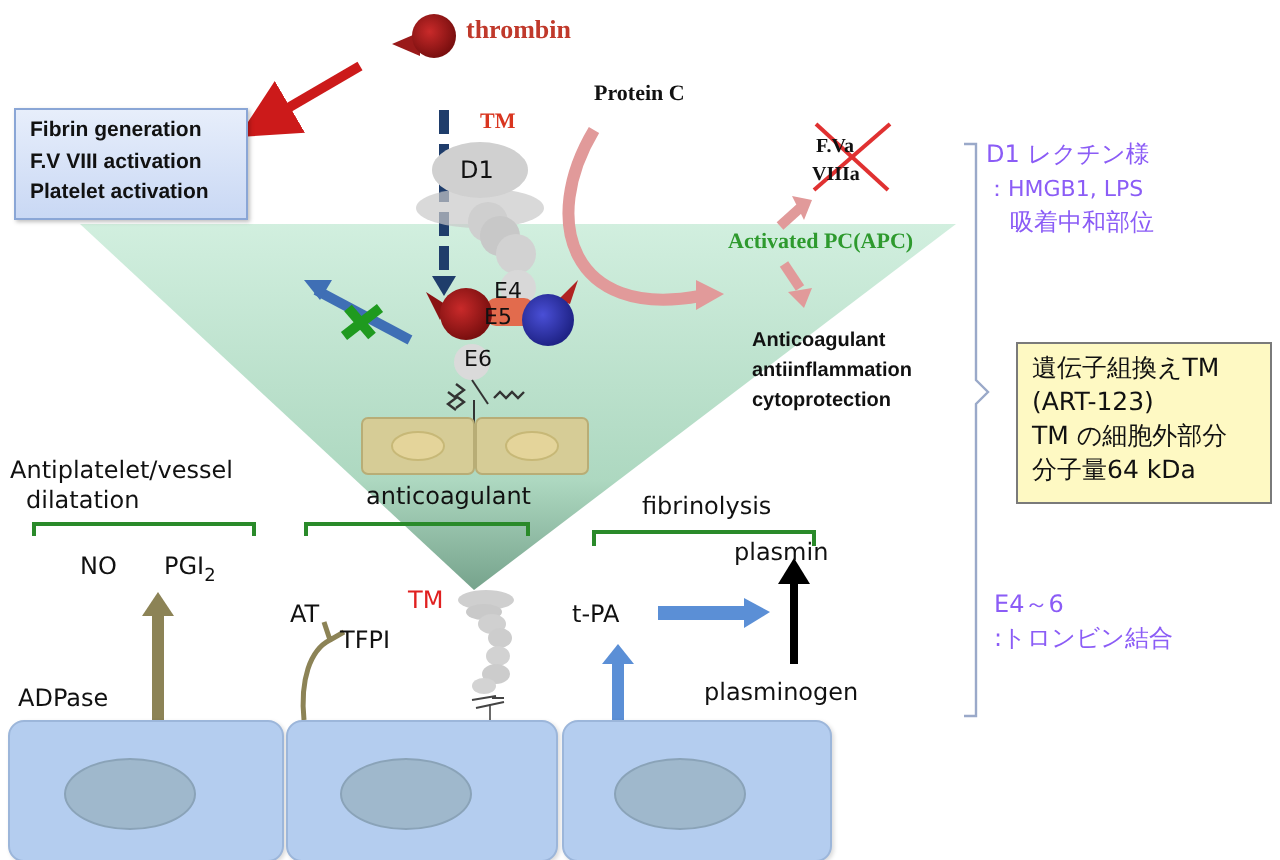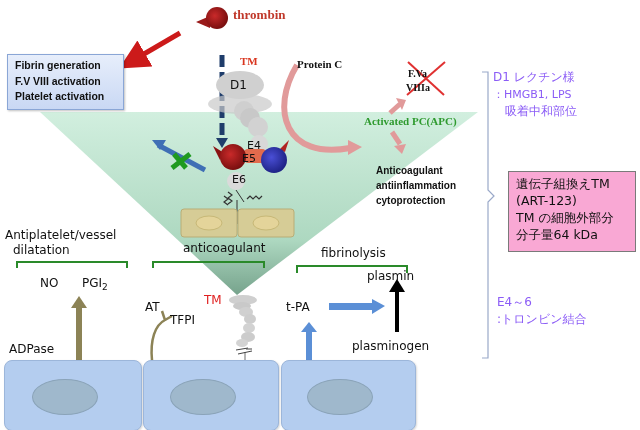--- a/index.html
+++ b/index.html
@@ -8,21 +8,21 @@
   #stage { position: absolute; left: 0; top: 0; width: 640px; height: 320px; }
   .lbl { position: absolute; white-space: nowrap; color: #111; }
   .serif { font-family: "Liberation Serif", "DejaVu Serif", serif; font-weight: bold; }
   .sans-b { font-family: "Liberation Sans", "DejaVu Sans", sans-serif; font-weight: bold; }
   .sans { font-family: "DejaVu Sans", "Liberation Sans", sans-serif; }
   .box-blue { position: absolute; left: 7px; top: 54px; width: 115px; height: 54px;
               background: linear-gradient(#e7eefb, #c9d8f4); border: 1px solid #8aa6d6;
               box-shadow: 1px 1px 2px rgba(0,0,0,.25); }
   .box-blue div { font-size: 10.5px; font-weight: bold; line-height: 15.5px; padding-left: 7px; color: #111; }
   .box-gray { position: absolute; left: 508px; top: 171px; width: 126px; height: 79px;
-              border: 1px solid #7a7a7a; background: #f9a8d4; }
+              border: 1px solid #7a7a7a; background: #fef9c3; }
   .box-gray div { font-size: 12.5px; line-height: 17px; padding-left: 7px; color: #111; font-family: "DejaVu Sans", sans-serif; }
   .cell { position: absolute; top: 360px; height: 69px; background: #b4cdef;
           border: 1px solid #9cb6da; border-radius: 8px; box-shadow: 1px 1px 2px rgba(0,0,0,.15); }
   .nucleus { position: absolute; left: 27px; top: 18px; width: 64px; height: 34px; border-radius: 50%;
              background: #9fb8cc; border: 1px solid #8aa3b8; }
   .right-notes div { font-size: 12px; line-height: 17px; color: #8b5cf6; }
 </style>
 </head>
 <body>
 
@@ -168,21 +168,21 @@
     <div>F.V VIII activation</div>
     <div>Platelet activation</div>
   </div>
 
   <div class="lbl serif" style="left:240px;top:55px;font-size:11px;color:#d9351f;">TM</div>
   <div class="lbl sans" style="left:230px;top:78px;font-size:12px;">D1</div>
   <div class="lbl sans" style="left:247px;top:139px;font-size:11px;">E4</div>
   <div class="lbl sans" style="left:242px;top:152px;font-size:11px;">E5</div>
   <div class="lbl sans" style="left:232px;top:173px;font-size:11px;">E6</div>
 
-  <div class="lbl serif" style="left:297px;top:41px;font-size:11px;margin-top:17px;">Protein  C</div>
+  <div class="lbl serif" style="left:297px;top:41px;font-size:11px;">Protein  C</div>
   <div class="lbl serif" style="left:408px;top:68px;font-size:10px;">F.Va</div>
   <div class="lbl serif" style="left:406px;top:82px;font-size:10px;">VIIIa</div>
   <div class="lbl serif" style="left:364px;top:115px;font-size:11px;color:#2e9a2e;">Activated PC(APC)</div>
 
   <div class="lbl sans-b" style="left:376px;top:165px;font-size:10px;">Anticoagulant</div>
   <div class="lbl sans-b" style="left:376px;top:180px;font-size:10px;">antiinflammation</div>
   <div class="lbl sans-b" style="left:376px;top:195px;font-size:10px;">cytoprotection</div>
 
   <div class="lbl right-notes sans" style="left:493px;top:69px;">
     <div>D1 レクチン様</div>

